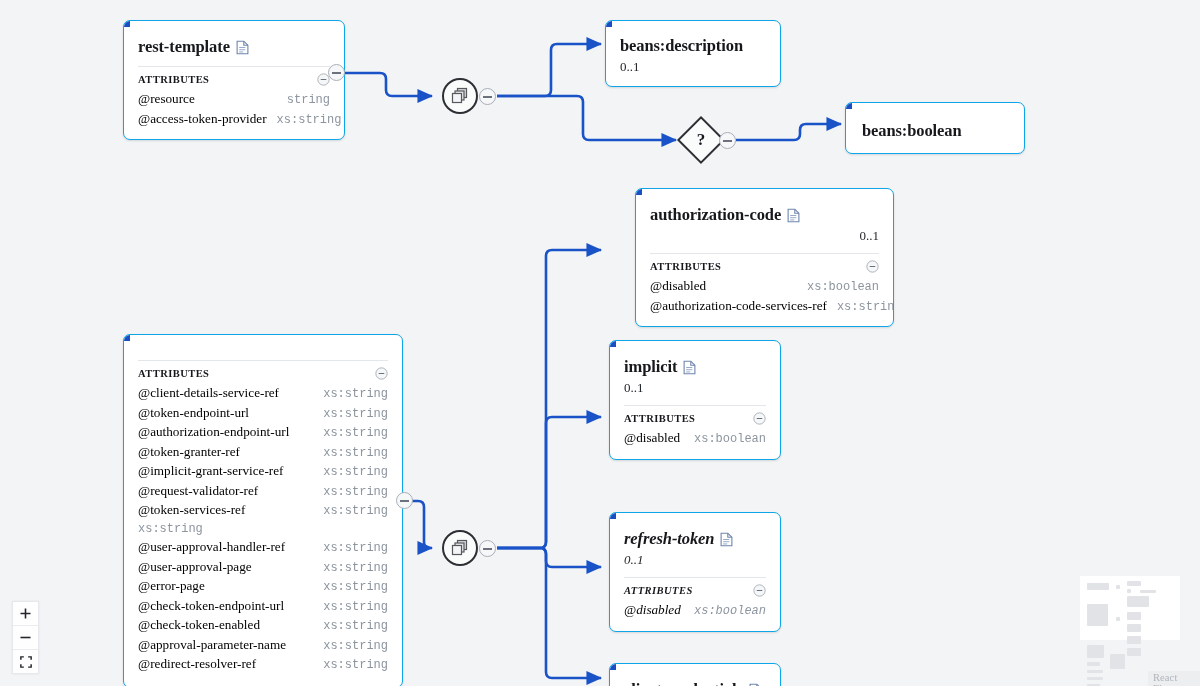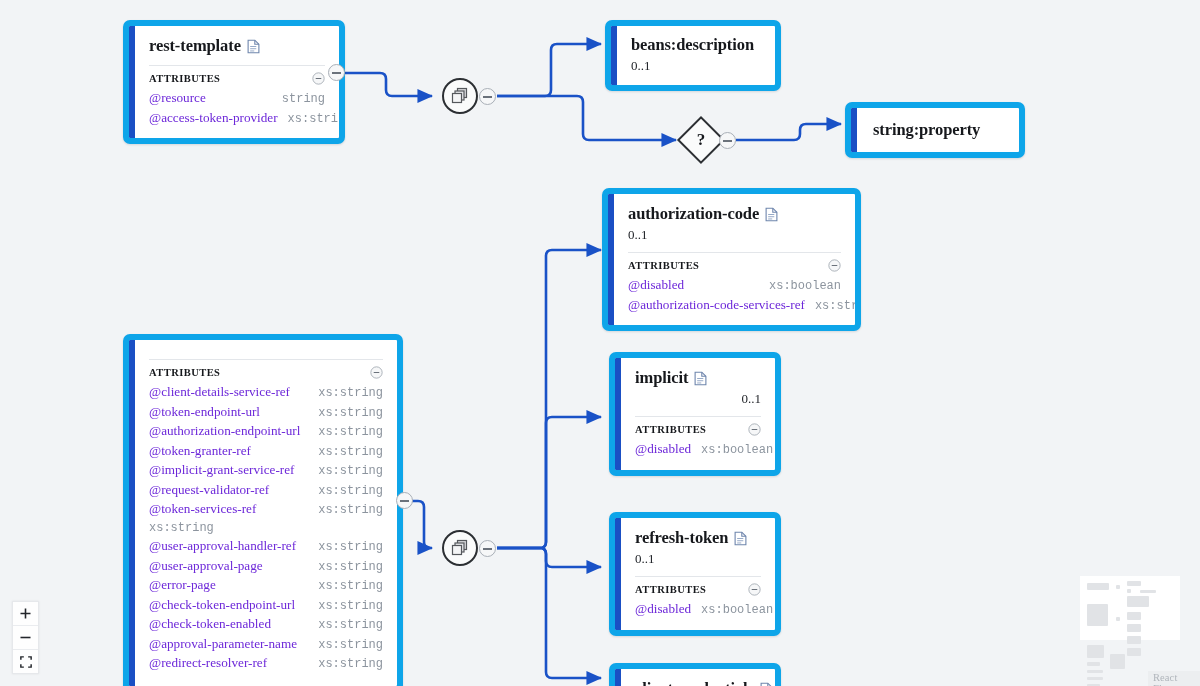--- a/index.html
+++ b/index.html
@@ -20,26 +20,27 @@
   #edges {
     position: absolute; left: 0; top: 0;
     width: 1200px; height: 686px;
     pointer-events: none;
   }
 
   
   .node {
     position: absolute;
     background: #ffffff;
-    border: 6px solid #0ea5e9;
+    border: 1px solid #0ea5e9;
     border-radius: 7px;
     box-shadow: 0 1px 2px rgba(16,24,40,.07), 0 1px 3px rgba(16,24,40,.06);
     box-sizing: border-box;
     display: flex;
     overflow: hidden;
+    flex-direction: column;
   }
   .node .bar {
     width: 6px;
     flex: 0 0 6px;
     background: #1a4fc4;
   }
   .node .body {
     flex: 1 1 auto;
     padding: 10px 14px 10px 14px;
     box-sizing: border-box;
@@ -84,21 +85,21 @@
     display: flex;
     align-items: baseline;
     justify-content: space-between;
     gap: 10px;
     line-height: 17.5px;
     white-space: nowrap;
   }
   .attr-name {
     font-family: "Liberation Serif", serif;
     font-size: 13.2px;
-    color: #6d28d9;
+    color: #000000;
   }
   .attr-type {
     font-family: "Liberation Mono", monospace;
     font-size: 12px;
     color: #8c949e;
   }
 
   
   .handle-minus {
     position: absolute;
@@ -262,26 +263,26 @@
         <span>beans:description</span>
       </div>
       <div class="card-mult">0..1</div>
     </div>
   </div>
 
   <div class="node" style="left:845px; top:102px; width:180px;">
     <div class="bar"></div>
     <div class="body" style="padding:12px 14px 12px 16px;">
       <div class="node-title">
-        <span>string:property</span>
-      </div>
-    </div>
-  </div>
-
-  <div class="node" style="left:602px; top:188px; width:259px;">
+        <span>beans:boolean</span>
+      </div>
+    </div>
+  </div>
+
+  <div class="node" style="left:635px; top:188px; width:259px;text-align:right;">
     <div class="bar"></div>
     <div class="body">
       <div class="node-title">
         <span>authorization-code</span>
         <svg class="doc-icon" viewBox="0 0 14 16">
           <path d="M1.2 1.2h7.2l4.4 4.4v9.2H1.2z" fill="#fff" stroke="#6f86ad" stroke-width="1.2"></path>
           <path d="M8.4 1.2v4.4h4.4" fill="none" stroke="#6f86ad" stroke-width="1.2"></path>
           <path d="M3.4 8h6.6M3.4 10.4h6.6M3.4 12.8h4.4" stroke="#8fa3c4" stroke-width="1"></path>
         </svg>
       </div>
@@ -300,21 +301,21 @@
           <span class="attr-type">xs:boolean</span>
         </div>
         <div class="attr-row">
           <span class="attr-name">@authorization-code-services-ref</span>
           <span class="attr-type">xs:string</span>
         </div>
       </div>
     </div>
   </div>
 
-  <div class="node" style="left:609px; top:352px; width:172px;text-align:right;">
+  <div class="node" style="left:609px; top:340px; width:172px;">
     <div class="bar"></div>
     <div class="body">
       <div class="node-title">
         <span>implicit</span>
         <svg class="doc-icon" viewBox="0 0 14 16">
           <path d="M1.2 1.2h7.2l4.4 4.4v9.2H1.2z" fill="#fff" stroke="#6f86ad" stroke-width="1.2"></path>
           <path d="M8.4 1.2v4.4h4.4" fill="none" stroke="#6f86ad" stroke-width="1.2"></path>
           <path d="M3.4 8h6.6M3.4 10.4h6.6M3.4 12.8h4.4" stroke="#8fa3c4" stroke-width="1"></path>
         </svg>
       </div>
@@ -329,21 +330,21 @@
       </div>
       <div class="attr-list">
         <div class="attr-row">
           <span class="attr-name">@disabled</span>
           <span class="attr-type">xs:boolean</span>
         </div>
       </div>
     </div>
   </div>
 
-  <div class="node" style="left:609px; top:512px; width:172px;">
+  <div class="node" style="left:609px; top:512px; width:172px;font-style:italic;">
     <div class="bar"></div>
     <div class="body">
       <div class="node-title">
         <span>refresh-token</span>
         <svg class="doc-icon" viewBox="0 0 14 16">
           <path d="M1.2 1.2h7.2l4.4 4.4v9.2H1.2z" fill="#fff" stroke="#6f86ad" stroke-width="1.2"></path>
           <path d="M8.4 1.2v4.4h4.4" fill="none" stroke="#6f86ad" stroke-width="1.2"></path>
           <path d="M3.4 8h6.6M3.4 10.4h6.6M3.4 12.8h4.4" stroke="#8fa3c4" stroke-width="1"></path>
         </svg>
       </div>

